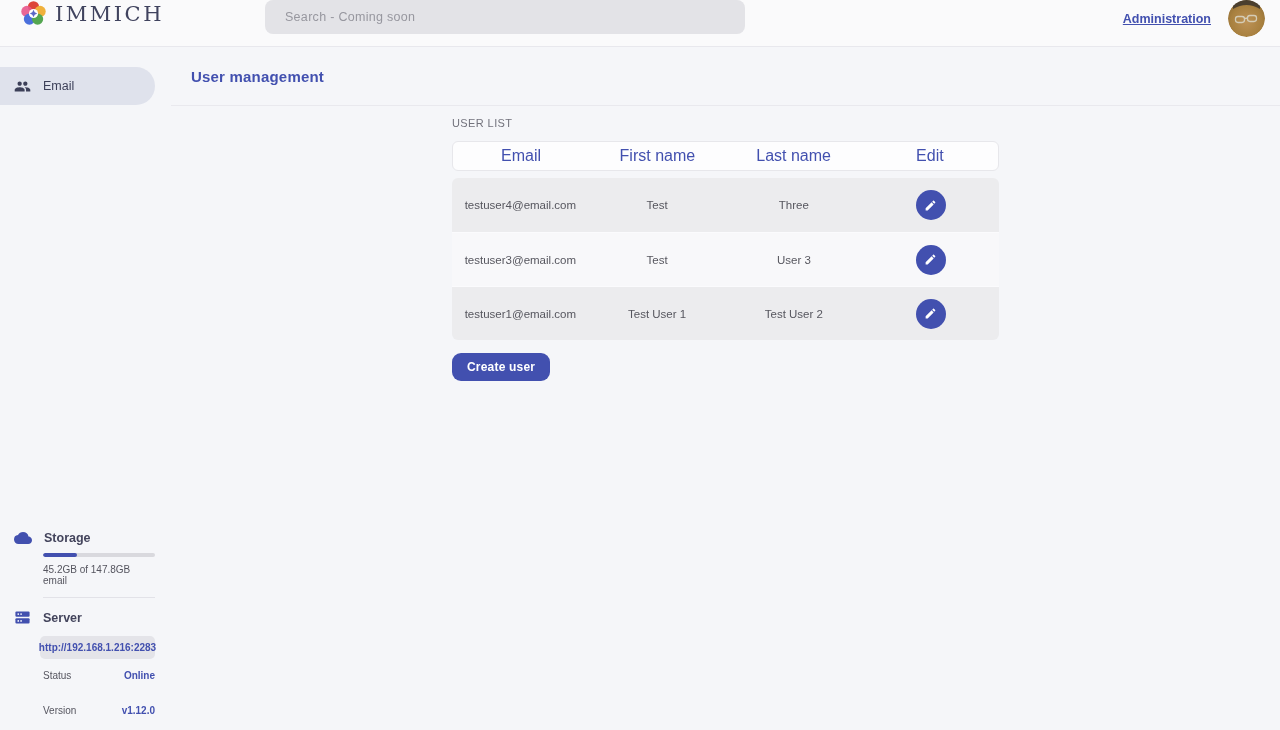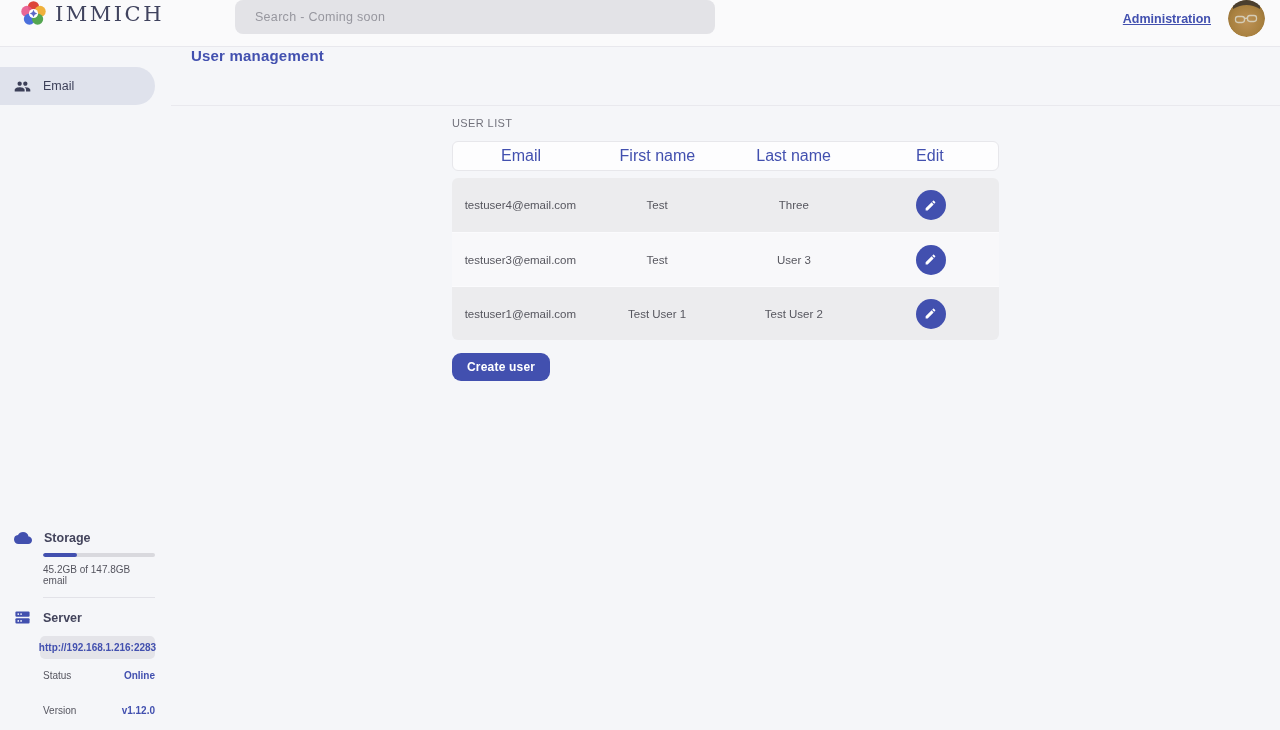--- a/index.html
+++ b/index.html
@@ -19,21 +19,21 @@
     align-items:flex-start;
     padding:0 15px 0 20px;
   }
   .brand { display:flex; align-items:center; gap:8px; }
   .brand-name {
     font-family:"DejaVu Serif","Liberation Serif",serif;
     font-size:21px;
     letter-spacing:2.5px;
     color:#40435e;
   }
-  .search-wrap { margin-left:71px; }
+  .search-wrap { margin-left:101px; }
   .search-input {
     width:480px;
     height:34px;
     background:#e3e3e7;
     border:none;
     border-radius:8px;
     padding:0 20px;
     font-size:12.5px;
     font-family:"Liberation Sans", sans-serif;
     color:#55555f;
@@ -97,21 +97,21 @@
     font-size:10px;
   }
   .kv-row + .kv-row { margin-top:24px; }
   .kv-label { color:#55555f; }
   .kv-value { color:#4250af; font-weight:700; }
 
   
   .main { flex:1; }
   .main-header {
     height:59px;
-    display:flex; align-items:flex-start;
+    display:flex; align-items:center;
     padding-left:20px;
     border-bottom:1px solid #e9e9ee;
   }
   .page-title { font-size:15px; font-weight:600; color:#4250af; letter-spacing:0.2px; }
 
   .table-wrap { width:547px; margin:11px auto 0; }
   .section-label { font-size:11px; color:#72727c; letter-spacing:0.4px; margin-bottom:12px; }
 
   .table-head {
     height:30px;

